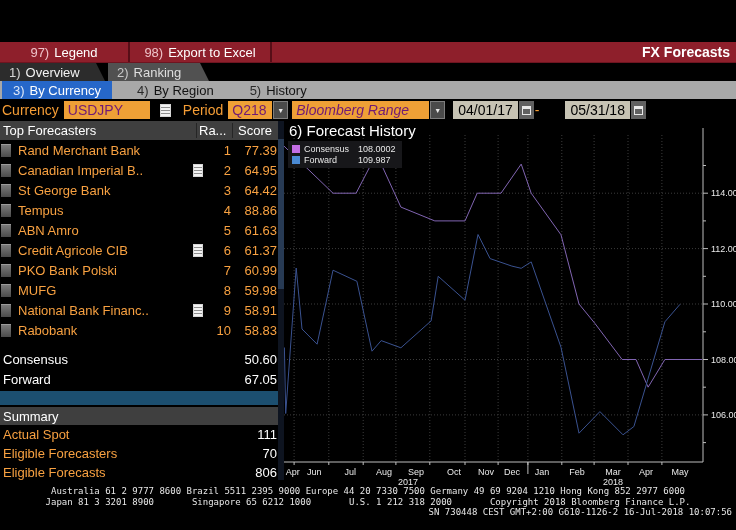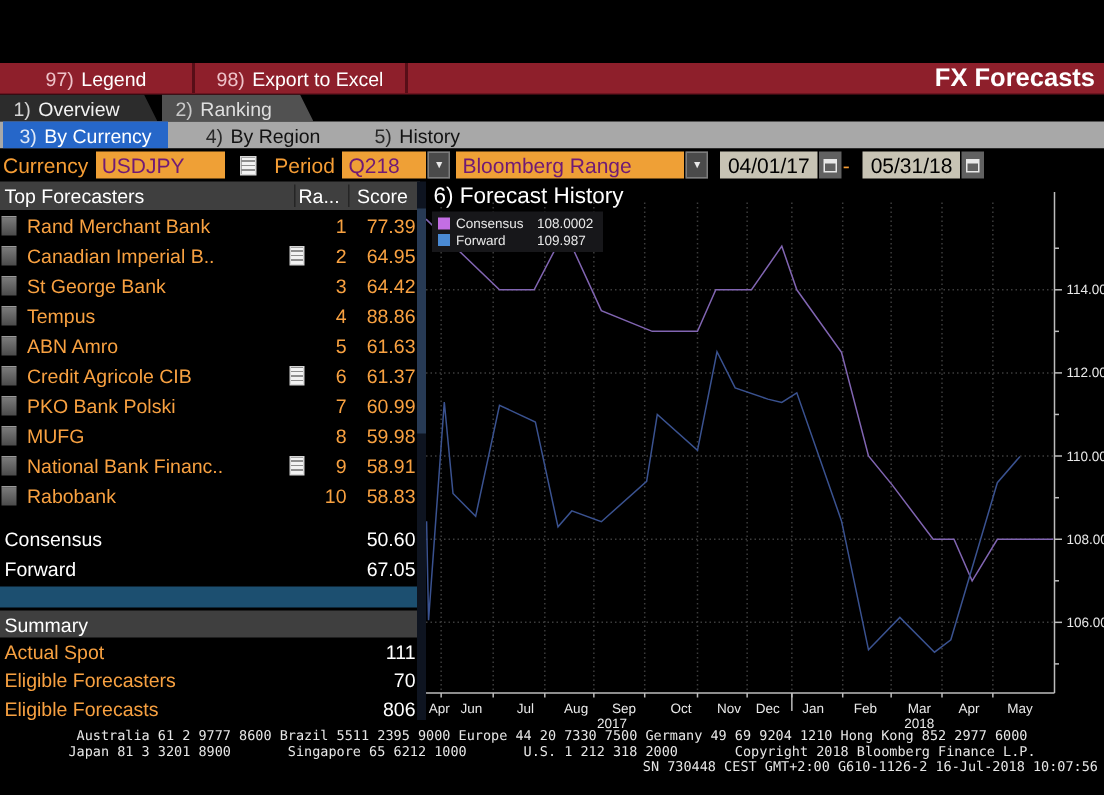--- a/index.html
+++ b/index.html
@@ -7,21 +7,21 @@
           font-family:"Liberation Sans",sans-serif;-webkit-font-smoothing:antialiased;}
 
   
   .menubar{position:absolute;left:0;top:42px;width:736px;height:20px;background:#8e1f2b;
            display:flex;align-items:center;font-size:13px;color:#fff;}
   .menu-btn{height:100%;display:flex;align-items:center;justify-content:center;
             border-right:2px solid #570e17;cursor:pointer;}
   .menu-btn.b1{width:128px;}
   .menu-btn.b2{width:140px;}
   .mnum{color:#eec3c9;margin-right:5px;}
-  .menu-title{margin-left:auto;padding-right:6px;font-weight:bold;font-size:17px;}
+  .menu-title{margin-left:auto;padding-right:6px;font-weight:bold;font-size:14px;}
 
   
   .tabrow{position:absolute;left:0;top:62px;width:736px;height:19px;background:#000;
           border-top:1px solid #6e1420;box-sizing:border-box;display:flex;font-size:13px;}
   .tab{height:100%;display:flex;align-items:center;padding:0 20px 0 9px;
        clip-path:polygon(0 0,calc(100% - 9px) 0,100% 100%,0 100%);cursor:pointer;}
   .tab.active{background:#2c2c2c;color:#f2f2f2;width:76px;}
   .tab.inactive{background:#515151;color:#dedede;width:72px;margin-left:3px;}
   .tnum{margin-right:5px;color:inherit;opacity:.85;}
 
@@ -32,22 +32,22 @@
   .subtab.active{background:#2667c9;color:#fff;margin-left:2px;}
   .subtab.plain{margin-left:14px;}
 
   
   .controls{position:absolute;left:0;top:99px;width:736px;height:22px;background:#000;
             display:flex;align-items:center;font-size:14px;}
   .lbl{color:#f59d35;margin:0 5px 0 2px;}
   .inp{background:#efa036;color:#701a75;height:18px;display:flex;align-items:center;
        padding:0 4px;box-sizing:border-box;cursor:text;}
   .inp.currency{width:86px;}
-  .inp.period{width:56px;}
-  .inp.range{width:152px;margin-left:4px;}
+  .inp.period{width:44px;}
+  .inp.range{width:137px;margin-left:4px;font-style:italic;}
   .dd{width:15px;height:18px;background:#4a4a4a;border:1px solid #7d7d7d;box-sizing:border-box;
       color:#e8e8e8;font-size:7px;display:flex;align-items:center;justify-content:center;
       margin-left:1px;cursor:pointer;}
   .list-btn{width:17px;height:17px;display:flex;align-items:center;justify-content:center;
             margin:0 7px;cursor:pointer;background:#000;}
   .list-glyph{width:11px;height:13px;background:repeating-linear-gradient(#f2f2f2 0 2px,#8f8f8f 2px 3px);
               border:1px solid #d6d6d6;box-sizing:border-box;}
   .datef{background:#c7c3b4;color:#000;height:18px;padding:0 5px;display:flex;align-items:center;
          margin-left:8px;cursor:text;}
   .calbtn{width:15px;height:18px;background:#616161;display:flex;align-items:center;
@@ -161,21 +161,21 @@
     </div>
     <div class="inp range">Bloomberg Range</div>
     <div class="dd">
       <span>▼</span>
     </div>
     <div class="datef">04/01/17</div>
     <div class="calbtn">
       <span class="cal-glyph"></span>
     </div>
     <span class="dash">-</span>
-    <div class="datef" style="margin-left:0">05/31/18</div>
+    <div class="datef" style="margin-left:17px">05/31/18</div>
     <div class="calbtn">
       <span class="cal-glyph"></span>
     </div>
   </div>
 
   <div class="panel">
     <div class="thead">
       <span class="th-name">Top Forecasters</span>
       <span class="th-rank">Ra...</span>
       <span class="th-score">Score</span>

